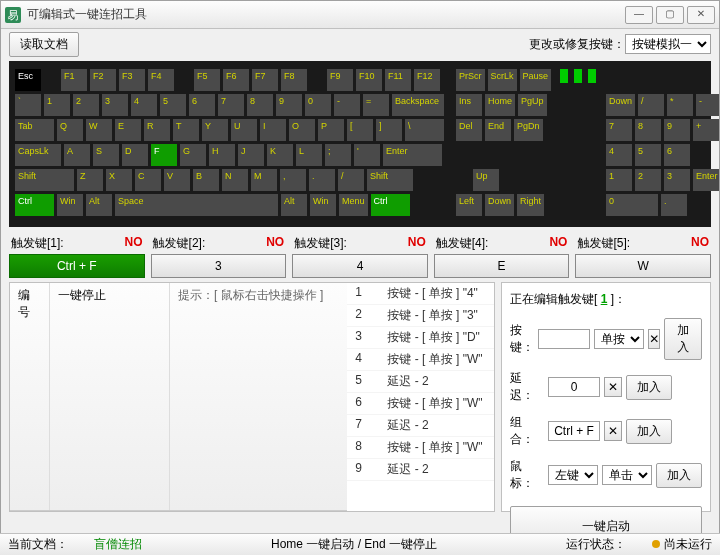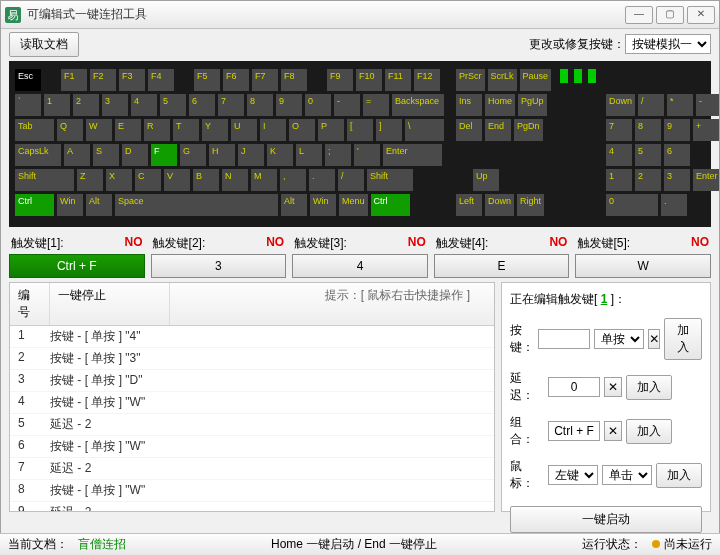--- a/index.html
+++ b/index.html
@@ -26,38 +26,38 @@
 .kbd-col .kbd-row{margin-bottom:0}
 .leds{display:flex;gap:6px;margin-left:6px}
 .led{width:8px;height:14px;background:#0c0}
 .triggers{display:flex;padding:4px 8px;gap:6px}
 .trig{flex:1}
 .trig-lbl{display:flex;justify-content:space-between;padding:2px 2px}
 .trig-lbl .no{color:#e00000;font-weight:bold}
 .trig-btn{border:1px solid #888;height:24px;display:flex;align-items:center;justify-content:center;background:linear-gradient(#f8f8f8,#e0e0e0);cursor:pointer}
 .trig-btn.active{background:linear-gradient(#1a9d00,#0d7d00);color:#fff;border-color:#0a6b00}
 .content{display:flex;padding:0 8px;gap:6px;height:230px}
-.list{flex:1;border:1px solid #c0c0c0;background:#fff;display:flex;flex-direction:column;overflow:hidden}
+.list{flex:1;border:1px solid #c0c0c0;background:#fff;display:flex;flex-direction:row;overflow:hidden}
 .list-hdr{display:flex;background:linear-gradient(#fdfdfd,#eee);border-bottom:1px solid #ccc}
 .list-hdr .col{padding:4px 8px;border-right:1px solid #ddd}
 .list-hdr .hint{flex:1;text-align:right;color:#666;padding:4px 8px}
 .list-body{flex:1;overflow-y:scroll}
 .row{display:flex;padding:2px 0;border-bottom:1px solid #f4f4f4}
 .row .c1{width:40px;padding-left:8px;color:#333}
 .row .c2{flex:1;color:#333}
 .panel{width:210px;border:1px solid #c0c0c0;background:#fff;padding:8px}
 .panel-ttl{margin-bottom:10px}
 .panel-ttl .u{color:#00a000;text-decoration:underline;font-weight:bold}
 .prow{display:flex;align-items:center;gap:4px;margin-bottom:10px}
 .prow label{width:34px}
 .prow input[type=text]{border:1px solid #a0a0a0;padding:2px;width:52px;text-align:center}
 .prow .wide{width:90px}
 .sbtn{border:1px solid #a0a0a0;background:linear-gradient(#fdfdfd,#e6e6e6);width:18px;height:20px;display:flex;align-items:center;justify-content:center;cursor:pointer}
-.startbtn{width:100%;padding:4px;margin-top:4px}
-.status{position:absolute;bottom:0;left:0;right:0;height:22px;background:linear-gradient(#fdfdfd,#e8e8e8);border-top:1px solid #c0c0c0;display:flex;align-items:center;padding:0 8px;gap:10px}
+.startbtn{width:100%;padding:11px;margin-top:4px}
+.status{position:absolute;bottom:0;left:0;right:0;height:22px;background:linear-gradient(#fdfdfd,#e8e8e8);border-top:1px solid #c0c0c0;display:flex;align-items:center;padding:0 8px;gap:26px}
 .status .green{color:#008800}
 .status .spacer{flex:1}
 .dot{width:8px;height:8px;border-radius:50%;background:#e0a000;display:inline-block;margin-right:4px}
 </style>
 </head>
 <body>
 
 <div class="titlebar">
   <div class="ico">易</div>
   <div class="ttl">可编辑式一键连招工具</div>

